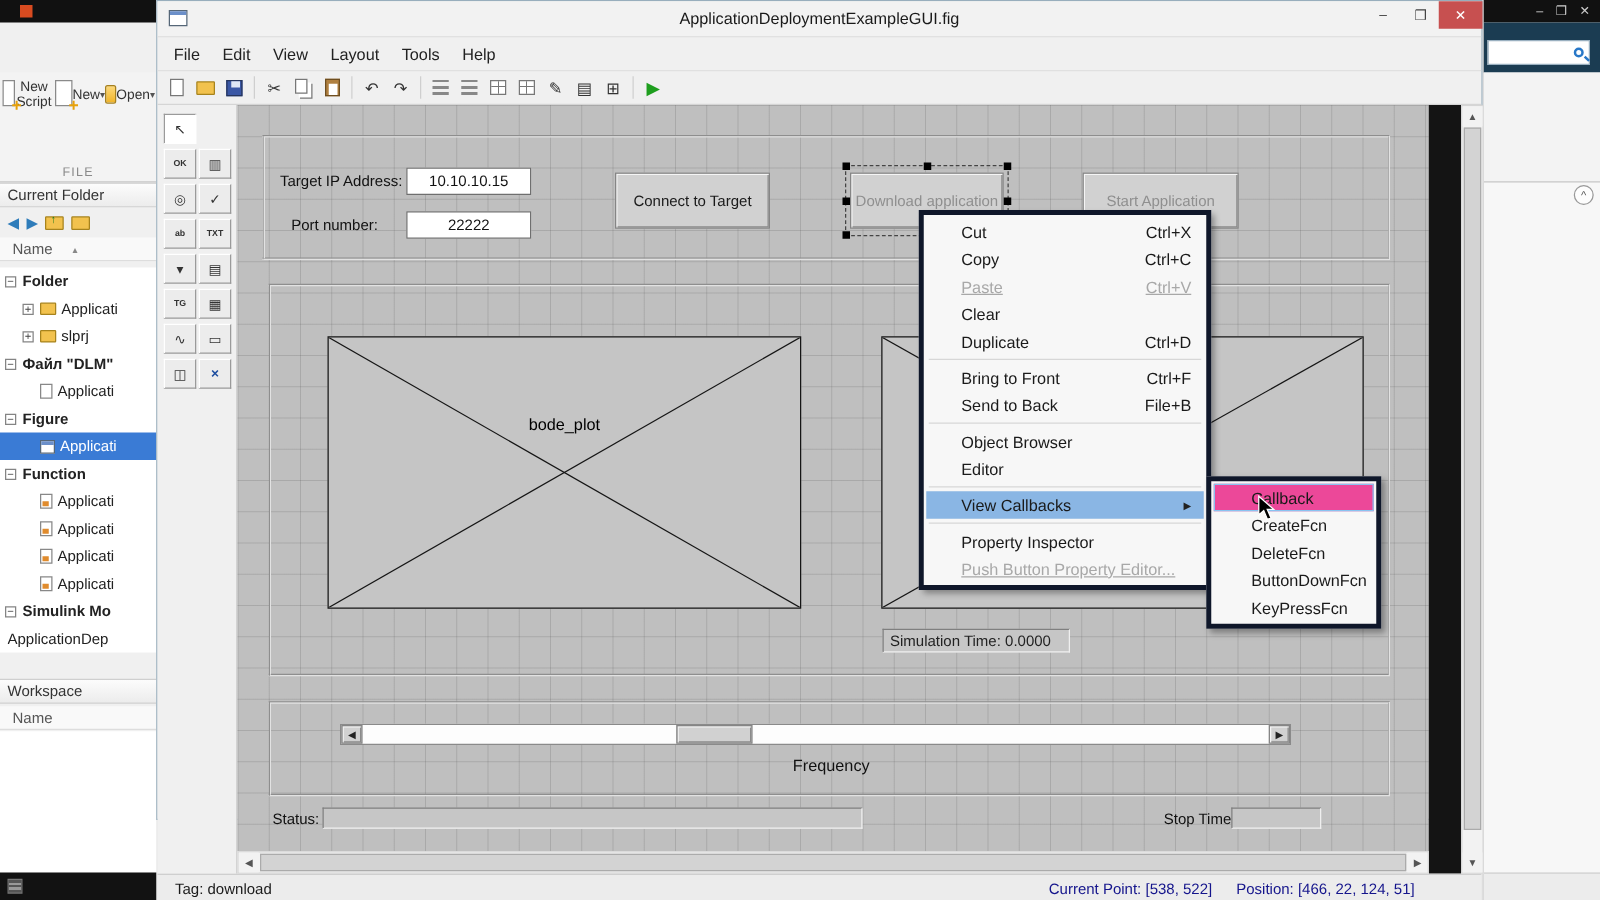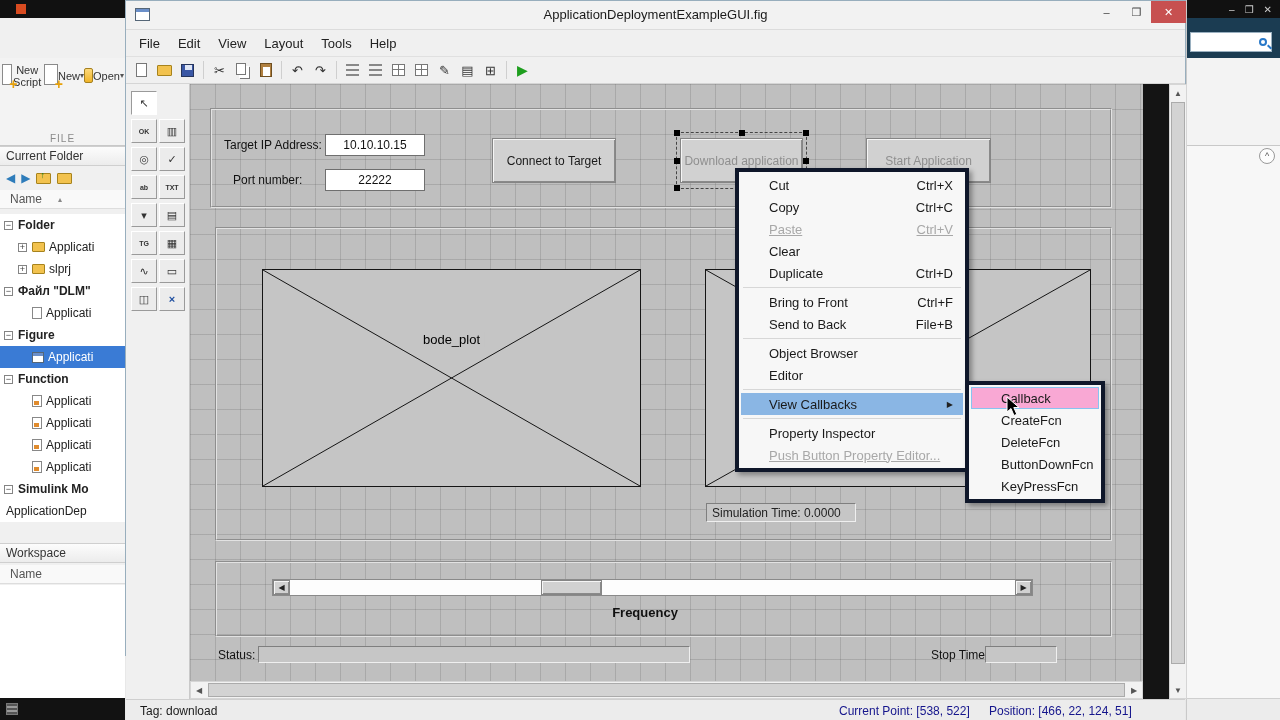--- a/index.html
+++ b/index.html
@@ -140,21 +140,21 @@
   
   .menu { background:#f7f7f7; border:4px solid #0f172a; box-shadow:3px 3px 5px rgba(0,0,0,.35); padding:2px; z-index:40; }
   .mi { height:22px; display:flex; align-items:center; padding:0 10px 0 28px; font-size:13px; color:#1a1a1a; }
   .mi .msc { margin-left:auto; padding-left:26px; }
   .mi.dis { color:#a8a8a8;text-decoration:underline; }
   .mi.hl { background:#8ab6e4; }
   .mi .marr { margin-left:auto; font-size:8px; color:#222; }
   .msep { height:1px; background:#d7d7d7; margin:3px 2px; }
   #sub { z-index:45; }
   #sub .mi { padding:0 14px 0 30px; }
-  #sub .mi.shl { background:#f9a8d4; border:1px solid #88c3f0; height:22px; padding:0 13px 0 29px; }
+  #sub .mi.shl { background:#ec4899; border:1px solid #88c3f0; height:22px; padding:0 13px 0 29px; }
   #cursor { z-index:60; pointer-events:none; }
 </style>
 </head>
 <body>
 
 <div id="screen">
 
   <div id="ml" class="abs">
     <div class="mtitle abs">
       <span class="appicon"></span>
@@ -424,21 +424,21 @@
           </svg>
         </div>
         <div class="sunkfield" style="left:516px;top:419px;width:150px;height:19px;display:flex;align-items:center;padding-left:5px;font-size:12px;">Simulation Time: 0.0000</div>
 
         <div class="gpanel" style="left:25px;top:477px;width:897px;height:76px;">
           <div class="gslider" style="left:55px;top:16px;width:761px;height:17px;">
             <span class="sbtn" style="left:0;">◀</span>
             <span class="sthumb" style="left:268px;width:61px;"></span>
             <span class="sbtn" style="right:0;">▶</span>
           </div>
-          <div class="glabel" style="left:428px;top:42px;transform:translateX(-50%);font-size:13px;font-weight:bold;">Frequency</div>
+          <div class="glabel" style="left:448px;top:42px;transform:translateX(-50%);font-size:13px;">Frequency</div>
         </div>
 
         <div class="glabel" style="left:28px;top:564px;">Status:</div>
         <div class="sunkfield" style="left:68px;top:562px;width:432px;height:17px;"></div>
         <div class="glabel" style="left:741px;top:564px;">Stop Time:</div>
         <div class="sunkfield" style="left:795px;top:562px;width:72px;height:17px;"></div>
       </div>
 
       <div class="darkstrip abs"></div>
 

